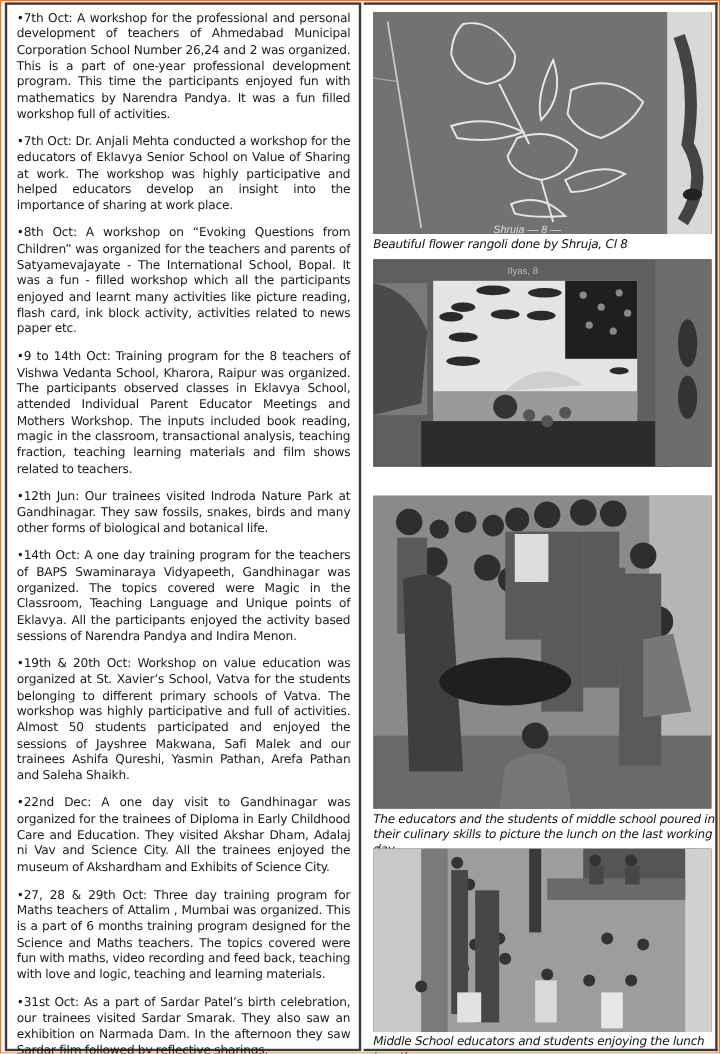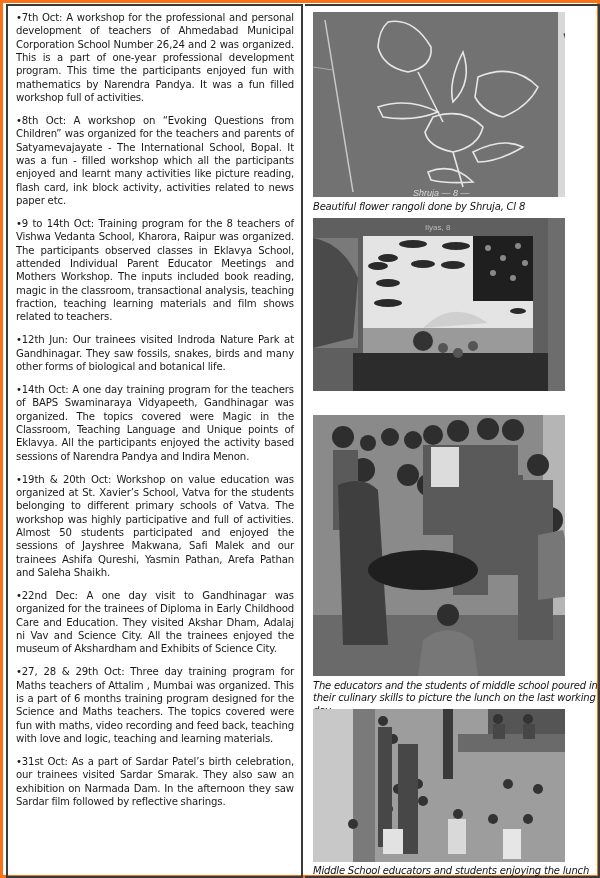--- a/index.html
+++ b/index.html
@@ -1,37 +1,38 @@
 <!DOCTYPE html>
 <html><head>
 <meta charset="utf-8">
 <style>
   html, body { margin: 0; padding: 0; background: #ffffff; }
   body { width: 600px; height: 878px; overflow: hidden; position: relative;
          font-family: "DejaVu Sans", sans-serif; color: #1a1a1a; }
   .page { position: absolute; left: 0; top: 0; width: 600px; height: 878px; box-sizing: border-box;
-          border: 3px solid #f97316; background: #fff; }
+          border: 1px solid #f97316; background: #fff; }
   .left-col { position: absolute; left: 3px; top: 1px; width: 297px; height: 874px; box-sizing: border-box;
               border: 2px solid #3a3a3a; border-right: 2px solid #3a3a3a; padding: 5px 7px 0 8px; }
   .right-col { position: absolute; left: 302px; top: 1px; width: 295px; height: 874px; box-sizing: border-box;
                border: 2px solid #3a3a3a; border-left: none; }
   .entry { font-size: 10.15px; line-height: 13.35px; text-align: justify; margin: 0 0 9.6px 0;
            letter-spacing: -0.15px; word-spacing: -0.2px; }
-  .photo { position: absolute; left: 8px; width: 252px; background: #555; overflow: hidden; }
+  .photo { position: absolute; left: 8px; width: 282px; background: #555; overflow: hidden; }
   .caption { position: absolute; left: 8px; width: 285px; font-size: 10px; line-height: 12.5px;
              font-style: italic; color: #111; letter-spacing: -0.2px; }
   svg { display: block; }
 </style>
 </head>
 <body>
 
 <div class="page">
 
   <div class="left-col">
     <p class="entry">•7th Oct: A workshop for the professional and personal development of teachers of Ahmedabad Municipal Corporation School Number 26,24 and 2 was organized. This is a part of one-year professional development program. This time the participants enjoyed fun with mathematics by Narendra Pandya. It was a fun filled workshop full of activities.</p>
+    <p class="entry">•7th Oct: Dr. Anjali Mehta conducted a workshop for the educators of Eklavya Senior School on Value of Sharing at work. The workshop was highly participative and helped educators develop an insight into the importance of sharing at work place.</p>
     <p class="entry">•8th Oct: A workshop on “Evoking Questions from Children” was organized for the teachers and parents of Satyamevajayate - The International School, Bopal. It was a fun - filled workshop which all the participants enjoyed and learnt many activities like picture reading, flash card, ink block activity, activities related to news paper etc.</p>
     <p class="entry">•9 to 14th Oct: Training program for the 8 teachers of Vishwa Vedanta School, Kharora, Raipur was organized. The participants observed classes in Eklavya School, attended Individual Parent Educator Meetings and Mothers Workshop. The inputs included book reading, magic in the classroom, transactional analysis, teaching fraction, teaching learning materials and film shows related to teachers.</p>
     <p class="entry">•12th Jun: Our trainees visited Indroda Nature Park at Gandhinagar. They saw fossils, snakes, birds and many other forms of biological and botanical life.</p>
     <p class="entry">•14th Oct: A one day training program for the teachers of BAPS Swaminaraya Vidyapeeth, Gandhinagar was organized. The topics covered were Magic in the Classroom, Teaching Language and Unique points of Eklavya. All the participants enjoyed the activity based sessions of Narendra Pandya and Indira Menon.</p>
     <p class="entry">•19th &amp; 20th Oct: Workshop on value education was organized at St. Xavier’s School, Vatva for the students belonging to different primary schools of Vatva. The workshop was highly participative and full of activities. Almost 50 students participated and enjoyed the sessions of Jayshree Makwana, Safi Malek and our trainees Ashifa Qureshi, Yasmin Pathan, Arefa Pathan and Saleha Shaikh.</p>
     <p class="entry">•22nd Dec: A one day visit to Gandhinagar was organized for the trainees of Diploma in Early Childhood Care and Education. They visited Akshar Dham, Adalaj ni Vav and Science City. All the trainees enjoyed the museum of Akshardham and Exhibits of Science City.</p>
     <p class="entry">•27, 28 &amp; 29th Oct: Three day training program for Maths teachers of Attalim , Mumbai was organized. This is a part of 6 months training program designed for the Science and Maths teachers. The topics covered were fun with maths, video recording and feed back, teaching with love and logic, teaching and learning materials.</p>
     <p class="entry">•31st Oct: As a part of Sardar Patel’s birth celebration, our trainees visited Sardar Smarak. They also saw an exhibition on Narmada Dam. In the afternoon they saw Sardar film followed by reflective sharings.</p>
   </div>
 

